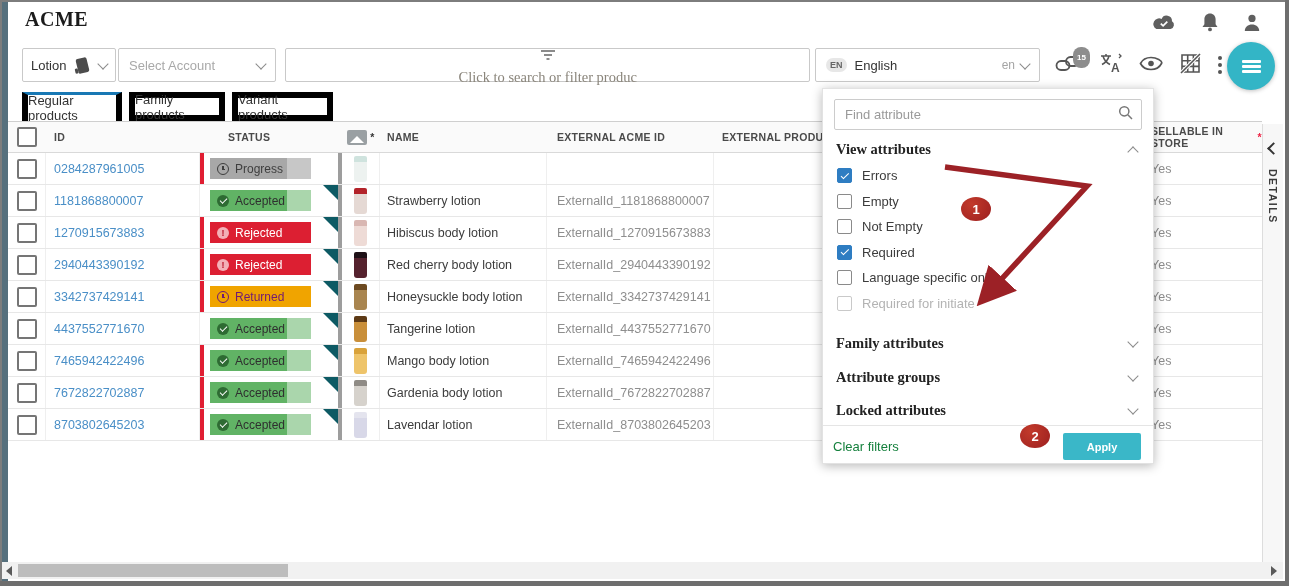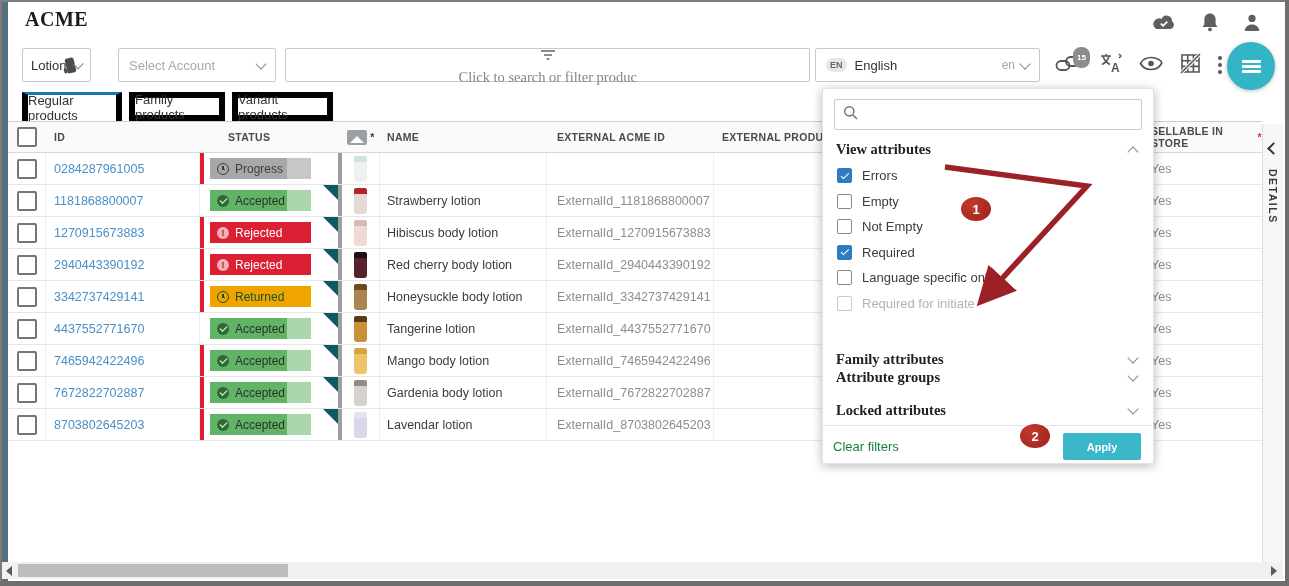--- a/index.html
+++ b/index.html
@@ -11,21 +11,21 @@
   .left-rail{position:absolute;left:2px;top:2px;bottom:5px;width:6px;background:#56707d;z-index:5;}
 
   
   .logo{position:absolute;left:25px;top:8px;font-size:20px;font-weight:700;color:#1b1b1b;letter-spacing:.5px;}
   .hicons{position:absolute;right:28px;top:12px;display:flex;gap:24px;align-items:center;z-index:6;}
   .hicons svg{display:block;}
 
   
   .tbox{position:absolute;top:48px;height:34px;border:1px solid #c9c9c9;border-radius:2px;background:#fff;
         display:flex;align-items:center;box-sizing:border-box;font-size:13px;color:#333;}
-  .type-select{left:22px;width:69px;padding:12px 8px;justify-content:space-between;}
+  .type-select{left:22px;width:94px;padding:12px 8px;justify-content:space-between;}
   .acct-select{left:118px;width:158px;padding:0 10px;justify-content:space-between;color:#a9a9a9;}
   .search-box{left:285px;width:525px;padding:0 12px;gap:4px;flex-direction:column;}
   .search-box input{border:none;outline:none;flex:1;font-family:"Liberation Serif",serif;font-size:14.5px;color:#555;background:transparent;}
   .search-box input::placeholder{color:#8a857b;}
   .lang-select{left:815px;width:225px;padding:0 10px;gap:8px;}
   .lang-badge{background:#e7e7e7;color:#666;font-size:9px;font-weight:700;padding:2px 4px;border-radius:7px;}
   .lang-right{margin-left:auto;display:flex;align-items:center;gap:6px;color:#a5a5a5;font-size:12px;}
   .chev{display:inline-block;width:7px;height:7px;border-right:1.6px solid #8b8b8b;border-bottom:1.6px solid #8b8b8b;transform:rotate(45deg);margin-top:-3px;}
   .chev.up{transform:rotate(-135deg);margin-top:4px;}
   .bottle-ico{width:11px;height:15px;background:#4c4c4c;border-radius:2px;transform:rotate(-14deg);position:relative;}
@@ -71,21 +71,21 @@
   .idlink{color:#4a8fc7;font-size:12.5px;text-decoration:none;cursor:pointer;}
   .cell-txt{font-size:12.5px;color:#3c3c3c;}
   .muted{color:#8e8e8e;}
   .errbar{position:absolute;left:0;top:0;width:4px;height:100%;background:#e01e32;}
   .flag{position:absolute;right:0;top:0;width:0;height:0;border-top:15px solid #0d5a64;border-left:15px solid transparent;}
   .badge{width:101px;height:21px;display:flex;align-items:center;gap:6px;padding-left:7px;box-sizing:border-box;font-size:12px;}
   .badge-ico{width:12px;height:12px;border-radius:50%;position:relative;flex:none;}
   .st-progress{background:linear-gradient(90deg,#a8a8a8 0 76%,#c7c7c7 76%);color:#3e3e3e;}
   .st-accepted{background:linear-gradient(90deg,#61b365 0 76%,#aad6ac 76%);color:#2f2f2f;}
   .st-rejected{background:#dc1f32;color:#fff;}
-  .st-returned{background:#f0a400;color:#14532d;}
+  .st-returned{background:#f0a400;color:#701a75;}
   .st-progress .badge-ico,.st-returned .badge-ico{border:1.3px solid currentColor;box-sizing:border-box;}
   .st-progress .badge-ico::before,.st-returned .badge-ico::before{content:"";position:absolute;left:4.4px;top:2px;width:1.2px;height:3.6px;background:currentColor;}
   .st-progress .badge-ico::after,.st-returned .badge-ico::after{content:"";position:absolute;left:4.4px;top:5px;width:3px;height:1.2px;background:currentColor;}
   .st-accepted .badge-ico{background:#2e6b33;}
   .st-accepted .badge-ico::after{content:"";position:absolute;left:2.6px;top:3.2px;width:6px;height:2.8px;border-left:1.8px solid #fff;border-bottom:1.8px solid #fff;transform:rotate(-45deg);}
   .st-rejected .badge-ico{background:#f3b0b7;}
   .st-rejected .badge-ico::after{content:"!";position:absolute;left:0;right:0;top:0;text-align:center;color:#b9152a;font:700 9px/12px "Liberation Sans",sans-serif;}
   .thumb{width:13px;height:26px;border-radius:2px 2px 3px 3px;display:inline-block;}
   .img-hdr{width:20px;height:15px;background:#9aa0a3;border-radius:2px;position:relative;overflow:hidden;}
   .img-hdr::after{content:"";position:absolute;left:3px;bottom:2px;width:0;height:0;border-left:7px solid transparent;border-right:7px solid transparent;border-bottom:7px solid #fff;}
@@ -561,20 +561,21 @@
       </div>
   </div>
 
   <div class="details-rail">
     <span class="chevL"></span>
     <span class="details-label">DETAILS</span>
   </div>
 
   <div class="panel">
     <div class="pfind">
+      <input type="text" placeholder="Find attribute" style="">
       <span>
         <svg width="15" height="15" viewBox="0 0 15 15">
             <circle cx="6.3" cy="6.3" r="4.6" fill="none" stroke="#777" stroke-width="1.5"></circle>
             <path d="M9.8 9.8L14 14" stroke="#777" stroke-width="1.5"></path>
           </svg>
       </span>
     </div>
     <div class="psec" style="top:52px">
       <span>View attributes</span>
         <span class="chev up"></span>
@@ -598,21 +599,21 @@
   </div>
         <div class="opt">
     <span class="fcb"></span>
     <span>Language specific only</span>
   </div>
         <div class="opt disabled">
     <span class="fcb"></span>
     <span>Required for initiate</span>
   </div>
       </div>
-    <div class="psec" style="top:262px">
+    <div class="psec" style="top:246px">
       <span>Family attributes</span>
         <span class="chev"></span>
     </div>
     <div class="psec" style="top:280px">
       <span>Attribute groups</span>
         <span class="chev"></span>
     </div>
     <div class="psec" style="top:313px">
       <span>Locked attributes</span>
         <span class="chev"></span>

